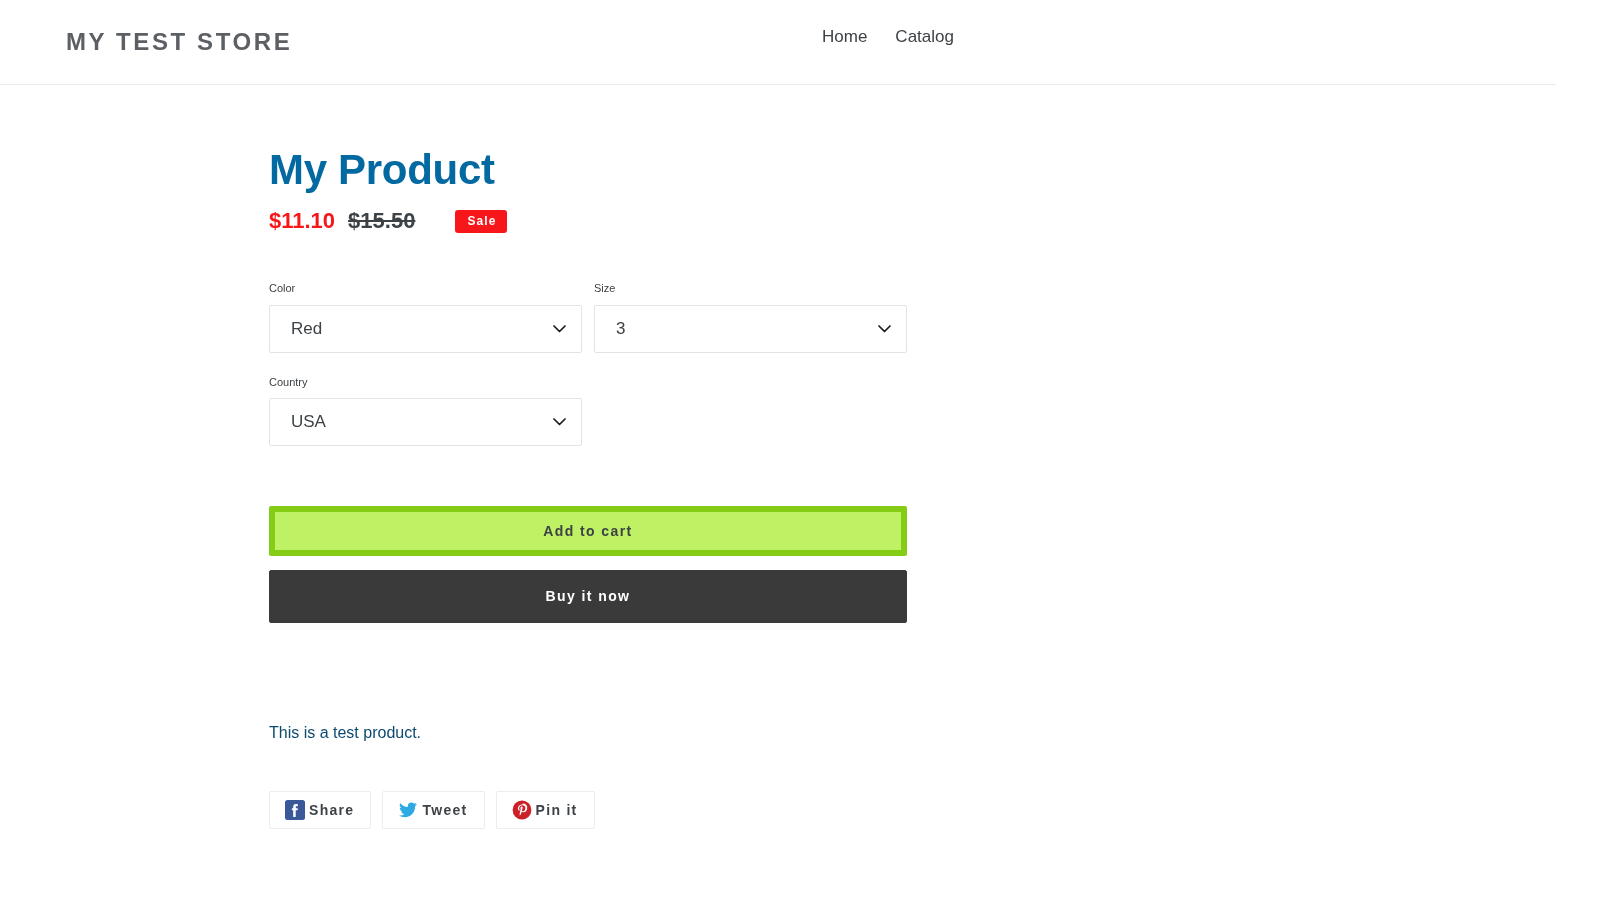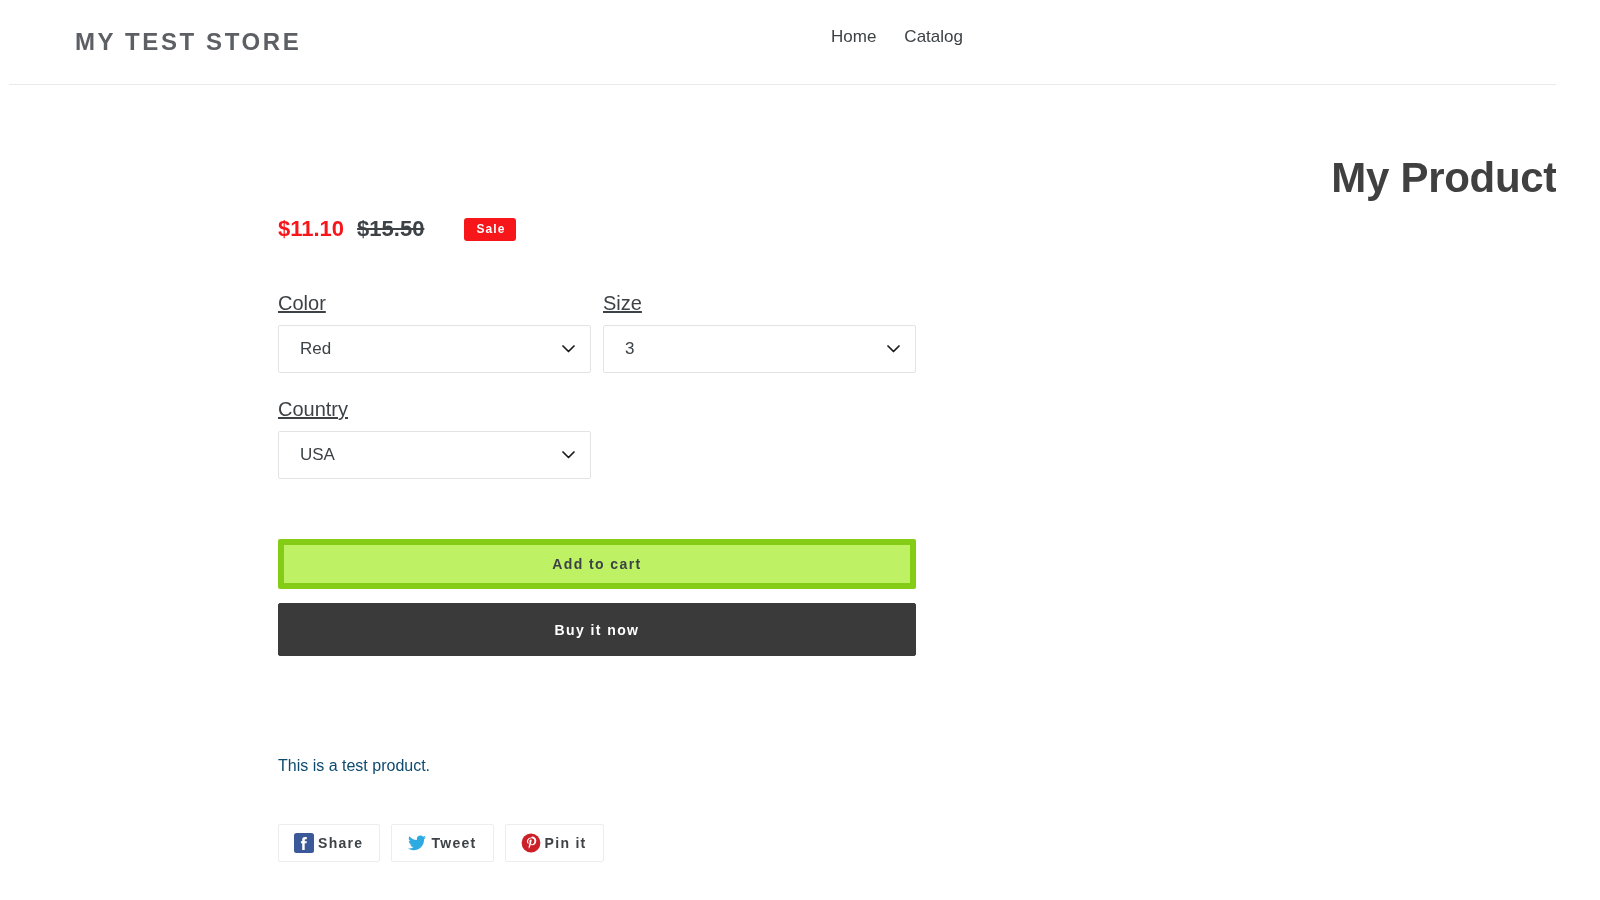--- a/index.html
+++ b/index.html
@@ -15,21 +15,20 @@
     color: #3d4246;
     overflow: hidden;
   }
 
   
   .viewport {
     position: relative;
     width: 1600px;
     height: 900px;
     background: #ffffff;
-    padding-left: 9px;
   }
   .page {
     width: 1556px;
     height: 900px;
     background: #ffffff;
     position: relative;
   }
 
   
   .site-header {
@@ -65,27 +64,26 @@
     line-height: 1.3;
     white-space: nowrap;
   }
 
   
   .product-wrap {
     padding-left: 269px;
     padding-top: 62px;
   }
   .product-title {
-    margin: 8px;
+    margin: 0;
     font-size: 42px;
     font-weight: bold;
-    color: #404040;
+    color: #0369a1;
     letter-spacing: -0.3px;
     line-height: 1.1;
-    text-align: right;
   }
 
   .price-row {
     margin-top: 15px;
     display: flex;
     align-items: center;
     height: 26px;
   }
   .price-sale {
     font-size: 22px;
@@ -122,25 +120,24 @@
     width: 640px;
     column-gap: 12px;
     row-gap: 0;
   }
   .option-field {
     width: 313px;
     margin-bottom: 6px;
   }
   .option-label {
     display: block;
-    font-size: 20px;
+    font-size: 11px;
     color: #3d4246;
     margin-bottom: 8px;
     line-height: 1.4;
-    text-decoration: underline;
   }
   .select-shell {
     position: relative;
     height: 64px;
   }
   .select-box {
     width: 100%;
     height: 48px;
     border: 1px solid #e1e3e4;
     background: #ffffff;

